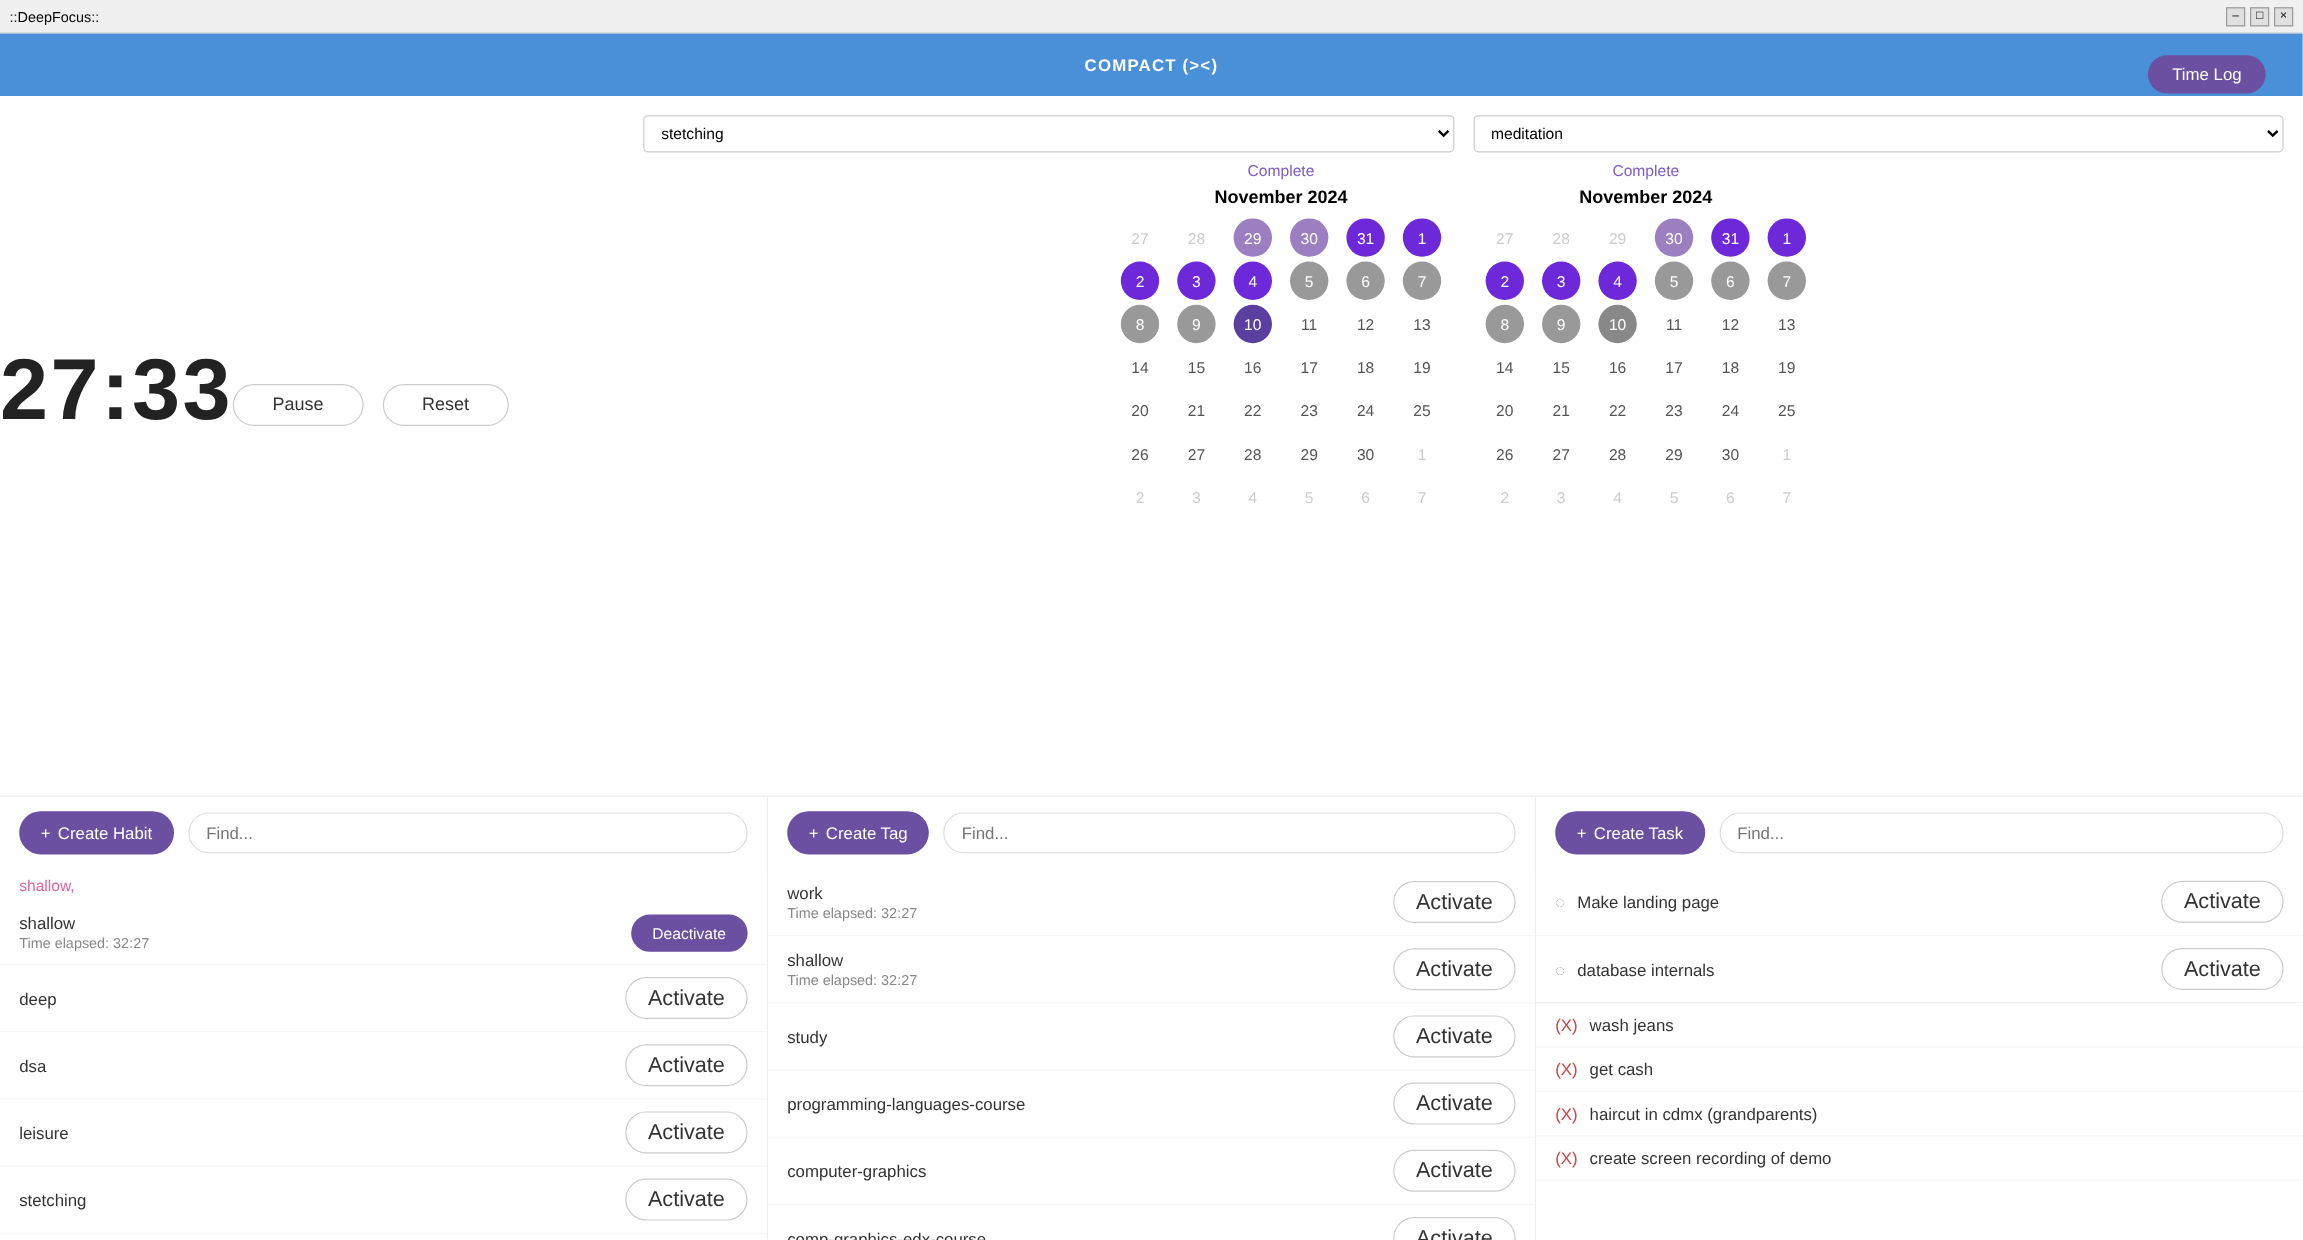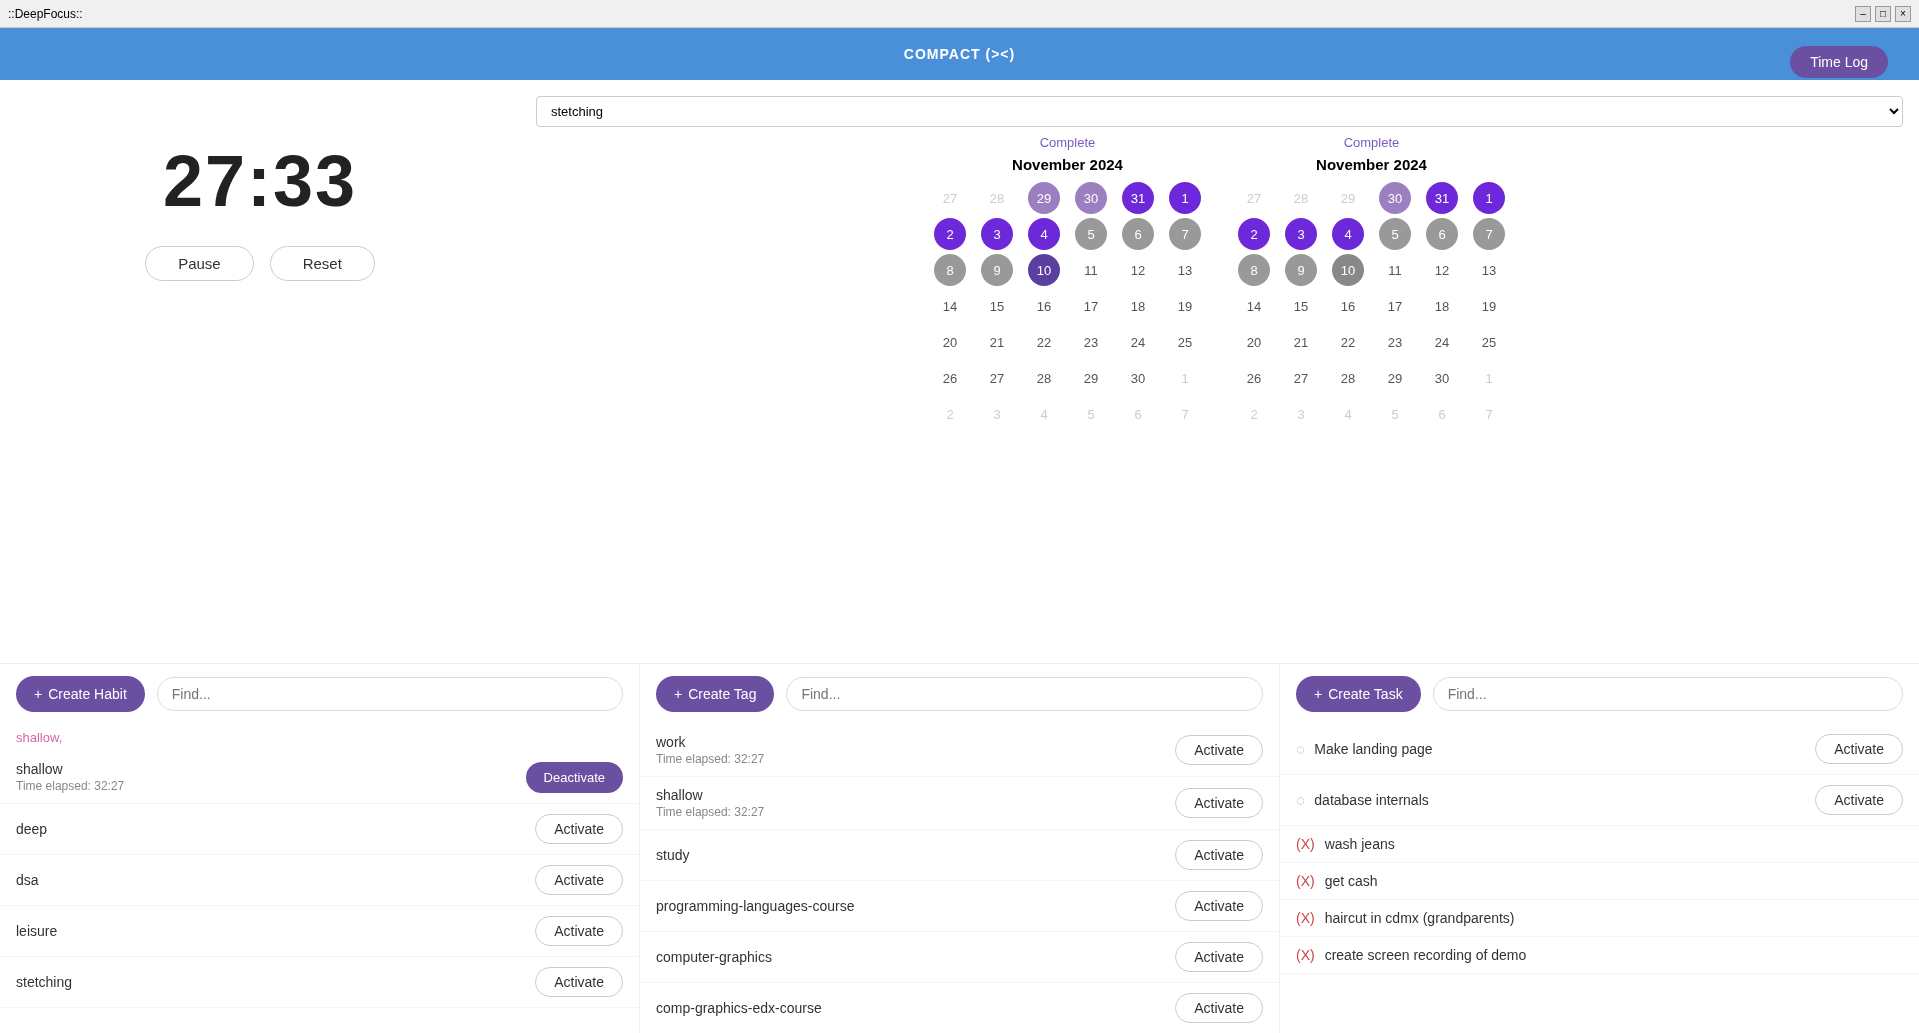--- a/index.html
+++ b/index.html
@@ -21,21 +21,21 @@
       color: white; font-size: 14px; font-weight: 600; letter-spacing: 1px;
     }
     .time-log-btn {
       position: absolute; right: 31px; top: 46px;
       background: #6b4fa0; color: white; border: none; border-radius: 20px;
       padding: 8px 20px; font-size: 14px; cursor: pointer; font-weight: 500;
     }
 
     
     .timer-panel {
-      width: 520px; display: flex; flex-direction: column; align-items: center;
+      width: 520px; display: flex; flex-direction: row; align-items: center;
       padding-top: 60px;
     }
     .timer-display { font-size: 72px; font-weight: 700; color: #222; letter-spacing: 2px; }
     .timer-buttons { display: flex; gap: 16px; margin-top: 24px; }
     .timer-btn {
       padding: 8px 32px; border: 1.5px solid #ccc; background: white;
       border-radius: 24px; font-size: 15px; cursor: pointer; color: #333;
     }
 
     
@@ -91,21 +91,21 @@
 
     
     .list-item {
       display: flex; align-items: center; justify-content: space-between;
       padding: 10px 16px; border-bottom: 1px solid #f5f5f5;
     }
     .item-info .item-name { font-size: 14px; color: #333; }
     .item-info .item-time { font-size: 12px; color: #888; margin-top: 2px; }
     .activate-btn {
       padding: 6px 18px; border: 1.5px solid #ccc; border-radius: 20px;
-      background: white; font-size: 14px; cursor: pointer; color: #333;
+      background: white; font-size: 18px; cursor: pointer; color: #333;
     }
     .deactivate-btn {
       padding: 8px 18px; border: none; border-radius: 20px;
       background: #6b4fa0; font-size: 13px; cursor: pointer; color: white;
     }
 
     
     .task-item {
       display: flex; align-items: center; justify-content: space-between;
       padding: 10px 16px; border-bottom: 1px solid #f5f5f5;
@@ -144,20 +144,23 @@
     <div class="timer-buttons">
       <button class="timer-btn">Pause</button>
       <button class="timer-btn">Reset</button>
     </div>
   </div>
 
   <div class="right-panel">
     <div class="habit-dropdowns">
       <select class="habit-select">
         <option>stetching</option>
+      </select>
+      <select class="habit-select">
+        <option>meditation</option>
       </select>
     </div>
     <div class="calendars-row">
 
       <div class="calendar-section">
         <div class="complete-link">Complete</div>
         <div class="cal-title">November 2024</div>
         <div class="cal-grid" id="cal1">
             <div class="cal-day outer">27</div>
             <div class="cal-day outer">28</div>

